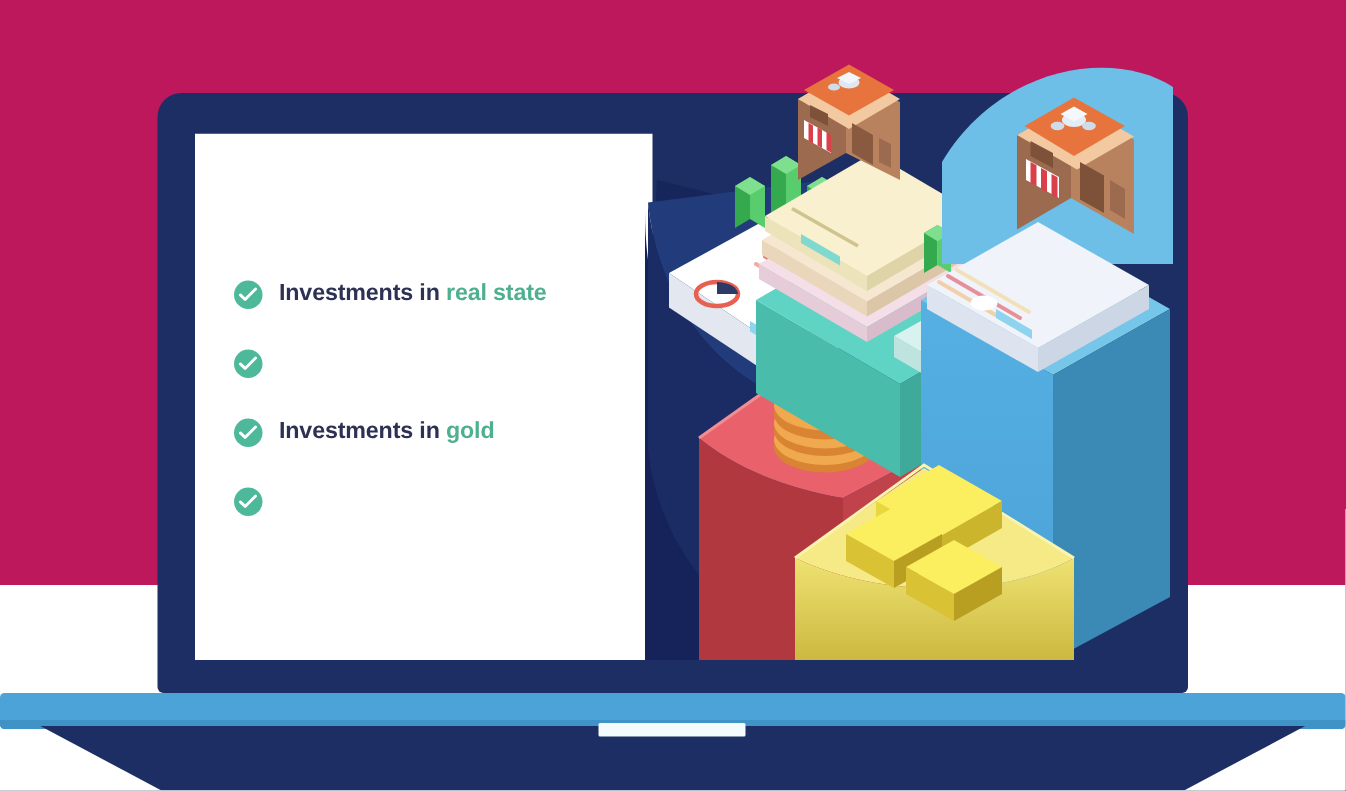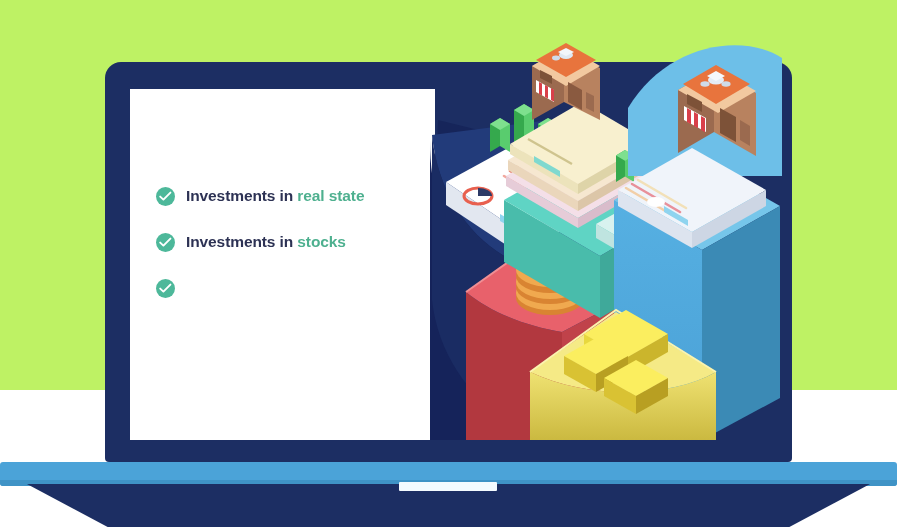--- a/index.html
+++ b/index.html
@@ -1,19 +1,19 @@
 <!DOCTYPE html>
 <html><head>
 <meta charset="utf-8">
 <style>
   * { margin:0; padding:0; box-sizing:border-box; }
   html,body { width:897px; height:527px; overflow:hidden; background:#ffffff; }
   body { font-family:"Liberation Sans", sans-serif; }
 
-  #stage { position:relative; width:897px; height:390px; background:#bef264;padding-left:16px; }
+  #stage { position:relative; width:897px; height:390px; background:#be185d;padding-left:16px; }
 
   
   #laptop-lid {
     position:absolute; left:105px; top:62px; width:687px; height:400px;
     background:#1c2e63; border-radius:16px 16px 4px 4px;
   }
   #laptop-screen {
     position:absolute; left:130px; top:89px; width:637px; height:351px;
     background:#1c2e63; overflow:hidden;
   }
@@ -82,23 +82,30 @@
           </span>
           <span class="bullet-text"><span>Investments in </span><span class="accent">real state</span></span>
         </div>
 
         <div class="bullet-row">
           <span class="check-circle">
             <svg width="13" height="11" viewBox="0 0 13 11">
                 <path d="M1.2 5.6 L4.4 8.6 L11.4 1.6" stroke="#ffffff" stroke-width="1.9" fill="none" stroke-linecap="round" stroke-linejoin="round"></path>
               </svg>
           </span>
-          <span class="bullet-text"><span>Investments in </span><span class="accent">stocks</span></span>
         </div>
 
+        <div class="bullet-row">
+          <span class="check-circle">
+            <svg width="13" height="11" viewBox="0 0 13 11">
+                <path d="M1.2 5.6 L4.4 8.6 L11.4 1.6" stroke="#ffffff" stroke-width="1.9" fill="none" stroke-linecap="round" stroke-linejoin="round"></path>
+              </svg>
+          </span>
+          <span class="bullet-text"><span>Investments in </span><span class="accent">gold</span></span>
+        </div>
 
         <div class="bullet-row">
           <span class="check-circle">
             <svg width="13" height="11" viewBox="0 0 13 11">
                 <path d="M1.2 5.6 L4.4 8.6 L11.4 1.6" stroke="#ffffff" stroke-width="1.9" fill="none" stroke-linecap="round" stroke-linejoin="round"></path>
               </svg>
           </span>
         </div>
 
       </div>

